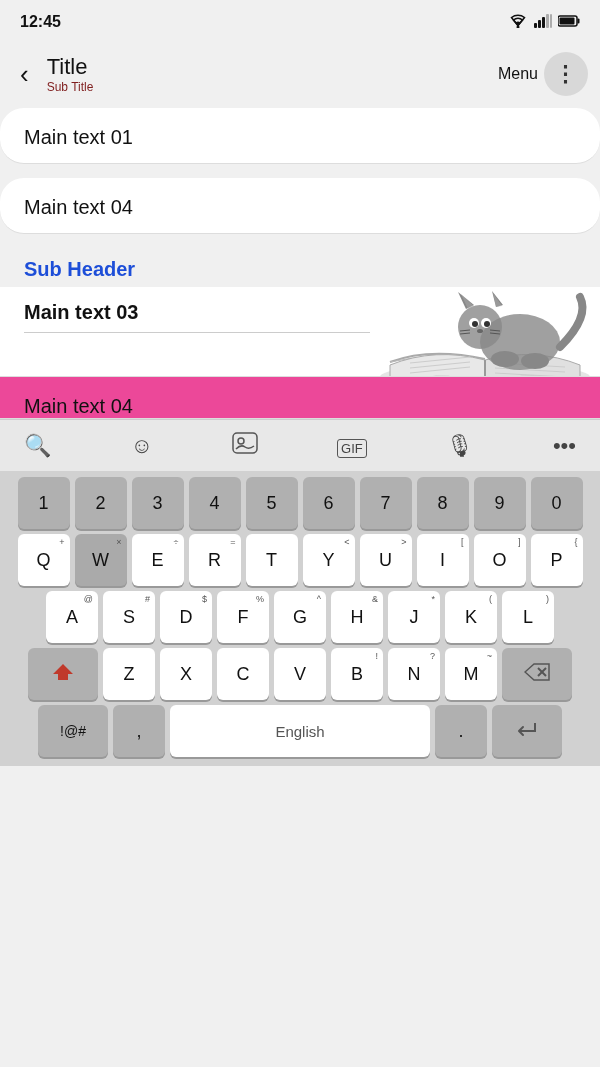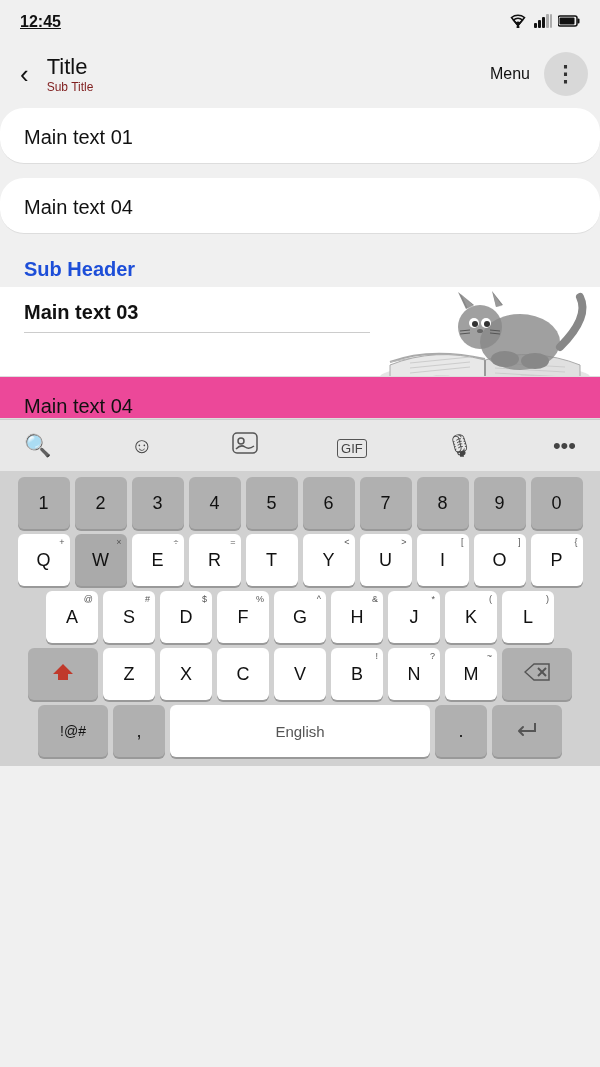--- a/index.html
+++ b/index.html
@@ -19,21 +19,20 @@
       justify-content: space-between;
       align-items: center;
       padding: 8px 20px 4px 20px;
       background: #f0f0f0;
       height: 40px;
     }
     .status-time {
       font-size: 16px;
       font-weight: 600;
       color: #111;
-      text-decoration: underline;
     }
     .status-icons {
       display: flex;
       align-items: center;
       gap: 6px;
     }
     .status-icon {
       font-size: 13px;
       color: #111;
     }
@@ -62,21 +61,21 @@
       color: #111;
       line-height: 1.2;
     }
     .app-bar-subtitle {
       font-size: 12px;
       color: #7f1d1d;
     }
     .app-bar-actions {
       display: flex;
       align-items: center;
-      gap: 14px;
+      gap: 6px;
     }
     .app-bar-menu-text {
       font-size: 16px;
       color: #111;
       font-weight: 500;
     }
     .app-bar-more-btn {
       width: 44px;
       height: 44px;
       border-radius: 50%;

